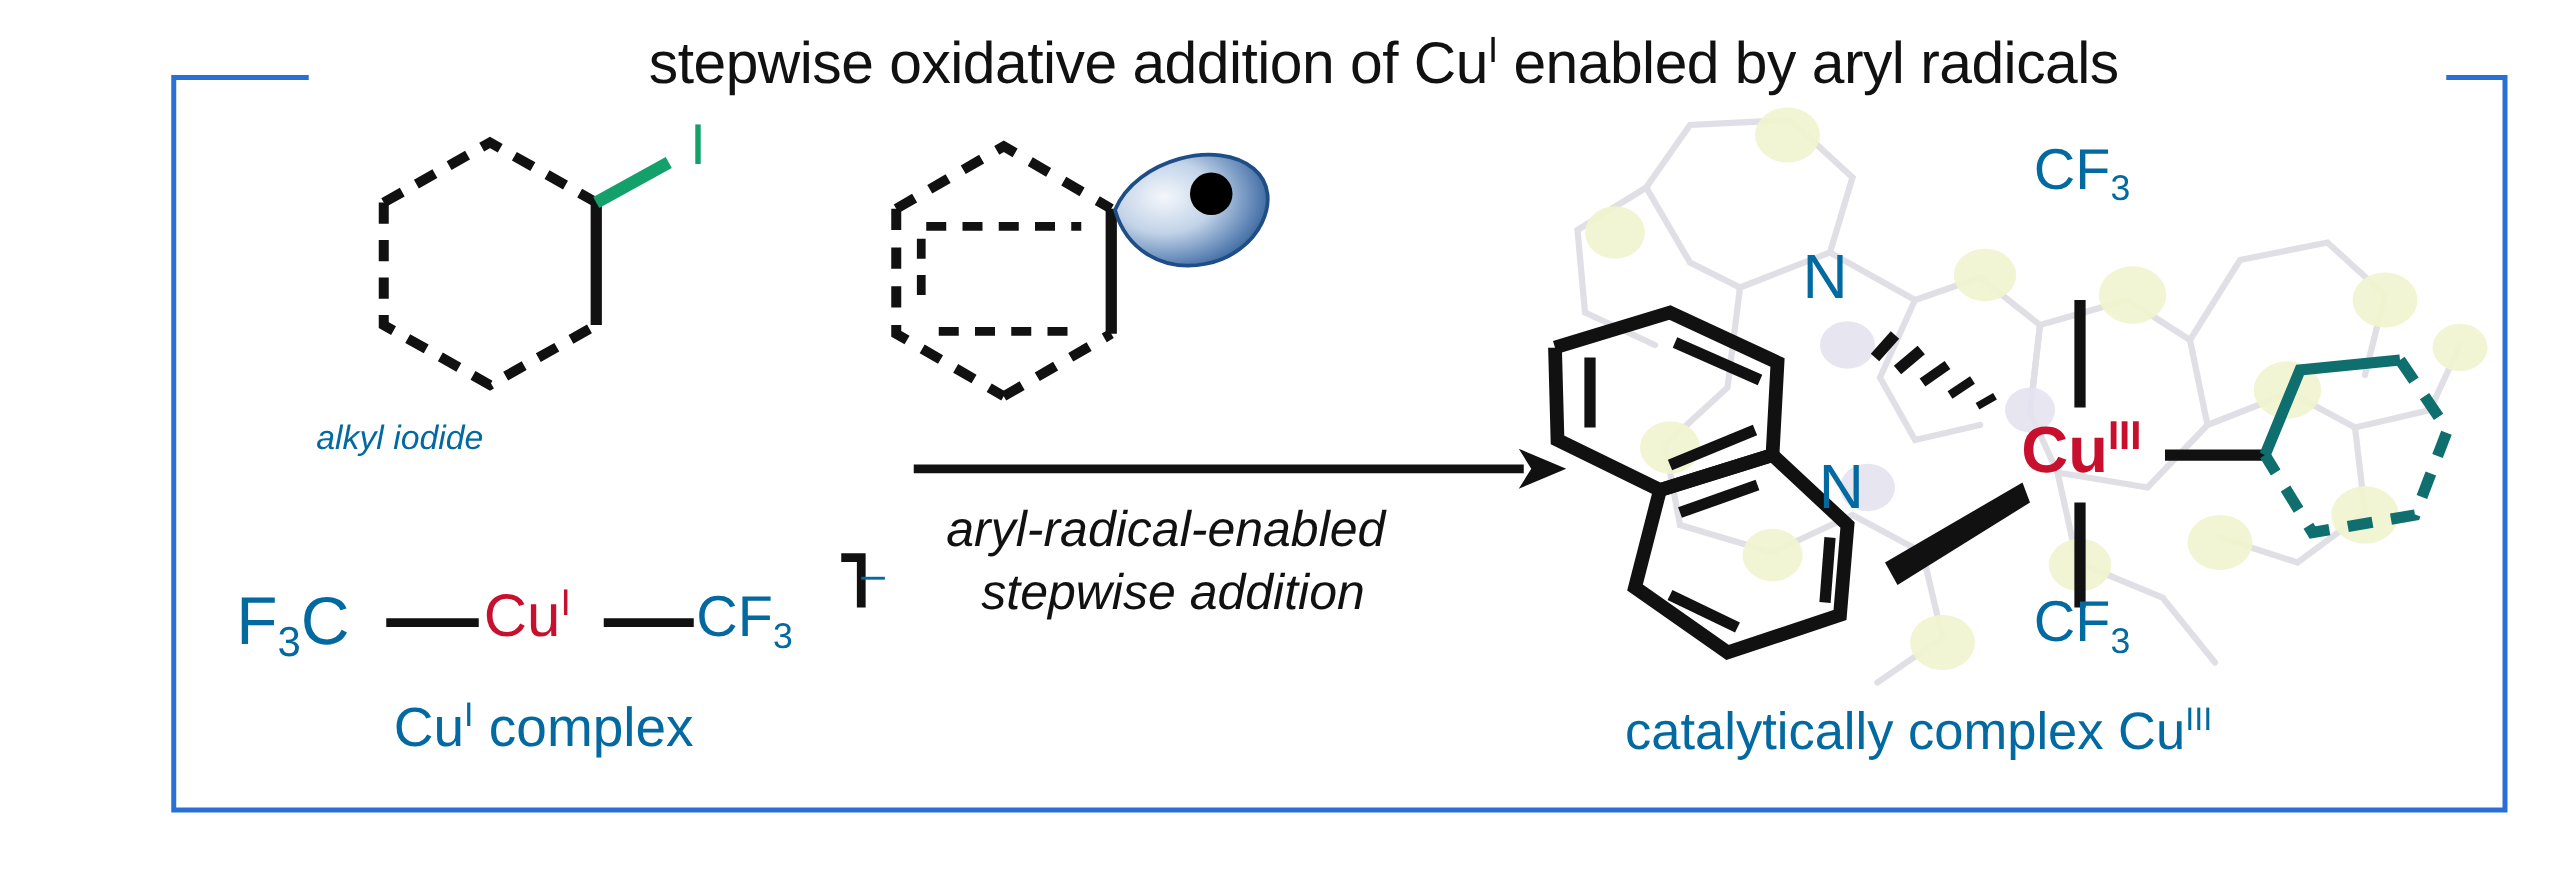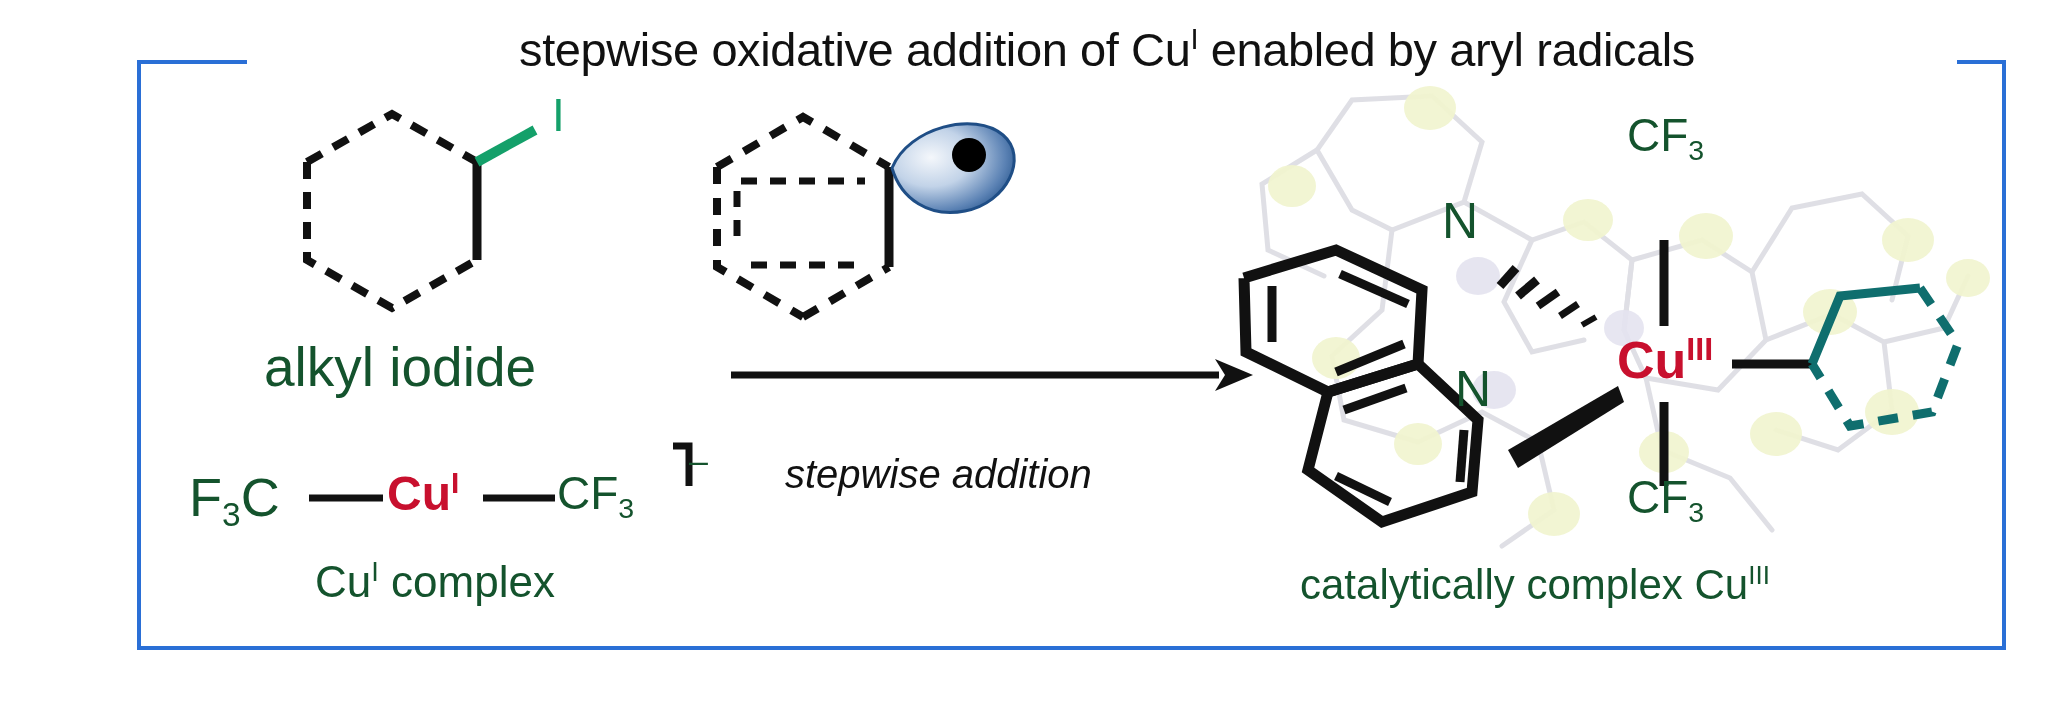--- a/index.html
+++ b/index.html
@@ -54,21 +54,21 @@
     color: #111111;
     letter-spacing: -0.4px;
     white-space: nowrap;
   }
   .title sup { font-size: 0.62em; vertical-align: super; }
 
   
   .lbl {
     position: absolute;
     font-size: 40px;
-    color: #14532d;
+    color: #0369a1;
     white-space: nowrap;
   }
   .lbl sup { font-size: 0.62em; vertical-align: super; }
   .lbl sub { font-size: 0.62em; vertical-align: baseline; position: relative; top: 0.30em; }
 
   .ital {
     font-style: italic;
     font-size: 38px;
     color: #111111;
     white-space: nowrap;
@@ -94,33 +94,33 @@
       <polyline points="40,62 40,160 125,208 210,160" fill="none" stroke="#111111" stroke-width="8" stroke-dasharray="17 13" stroke-linecap="butt"></polyline>
       <polyline points="40,62 125,14 210,62" fill="none" stroke="#111111" stroke-width="8" stroke-dasharray="17 13" stroke-linecap="butt"></polyline>
 
       <line x1="210" y1="62" x2="210" y2="160" stroke="#111111" stroke-width="9" stroke-linecap="butt"></line>
 
       <line x1="210" y1="62" x2="268" y2="30" stroke="#14a06a" stroke-width="10" stroke-linecap="butt"></line>
     </svg>
   </div>
   <div class="lbl" style="left:535px; top:88px; color:#14a06a; font-size:46px;">I</div>
 
-  <div class="lbl" style="left:247px; top:335px; font-size:55px;">alkyl iodide</div>
+  <div class="lbl" style="left:236px; top:335px; font-size:27px;font-style:italic;">alkyl iodide</div>
 
   <div class="panel" style="left:170px; top:440px;">
     <svg width="530" height="110" viewBox="0 0 530 110">
       <line x1="122" y1="58" x2="196" y2="58" stroke="#111111" stroke-width="7"></line>
       <line x1="296" y1="58" x2="368" y2="58" stroke="#111111" stroke-width="7"></line>
 
       <polyline points="486,6 502,6 502,46" fill="none" stroke="#111111" stroke-width="7" stroke-linecap="butt"></polyline>
     </svg>
   </div>
   <div class="lbl" style="left:172px; top:466px; font-size:54px;"><span>F</span><sub>3</sub><span>C</span></div>
 
-  <div class="lbl" style="left:370px; top:466px; font-size:48px; font-weight:700; color:#c8102e;"><span>Cu</span><sup>I</sup></div>
+  <div class="lbl" style="left:370px; top:466px; font-size:48px; font-weight:400; color:#c8102e;"><span>Cu</span><sup>I</sup></div>
 
   <div class="lbl" style="left:540px; top:466px; font-size:46px;"><span>CF</span><sub>3</sub></div>
 
   <div class="lbl" style="left:672px; top:441px; font-size:34px;">–</div>
 
   <div class="lbl" style="left:298px; top:556px; font-size:44px;"><span>Cu</span><sup>I</sup><span> complex</span></div>
 
   <div class="panel" style="left:660px; top:105px;">
     <svg width="360" height="230" viewBox="0 0 360 230">
       <defs>
@@ -147,20 +147,21 @@
     </svg>
   </div>
 
   <div class="panel" style="left:710px; top:355px;">
     <svg width="530" height="40" viewBox="0 0 530 40">
       <line x1="4" y1="20" x2="492" y2="20" stroke="#111111" stroke-width="7"></line>
       <polygon points="488,4 526,20 488,36 498,20" fill="#111111"></polygon>
     </svg>
   </div>
 
+  <div class="ital lbl" style="left:740px; top:402px; font-size:40px;">aryl-radical-enabled</div>
   <div class="ital lbl" style="left:768px; top:452px; font-size:40px;">stepwise addition</div>
 
   <div class="panel" style="left:1215px; top:90px;">
     <svg width="740" height="470" viewBox="0 0 740 470">
 
       <g opacity="0.55">
         <g stroke="#c6c6d0" stroke-width="5" fill="none" stroke-linecap="round">
           <path d="M120,120 L85,60 L120,10 L200,6 L250,52 L232,112 L160,140 Z"></path>
           <path d="M232,112 L300,150 L352,132 L400,170 L392,240"></path>
           <path d="M160,140 L150,220 L100,266 L112,330 L186,352"></path>

